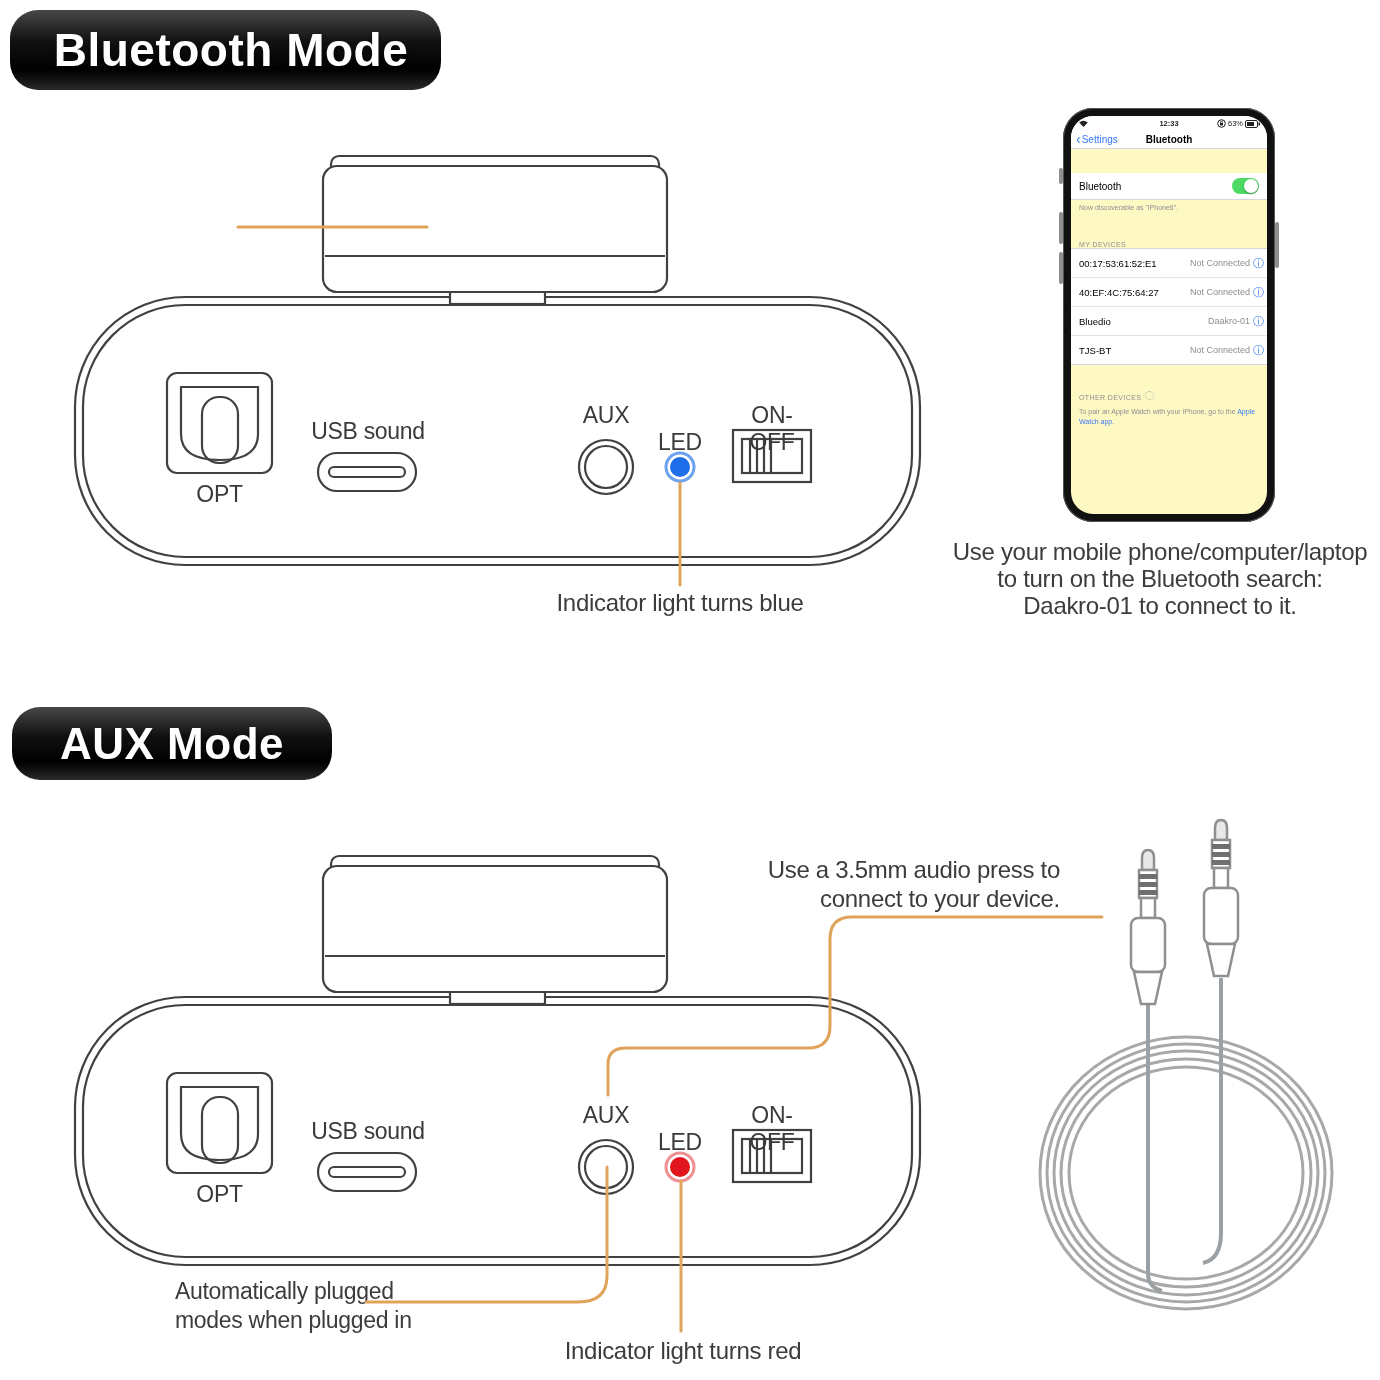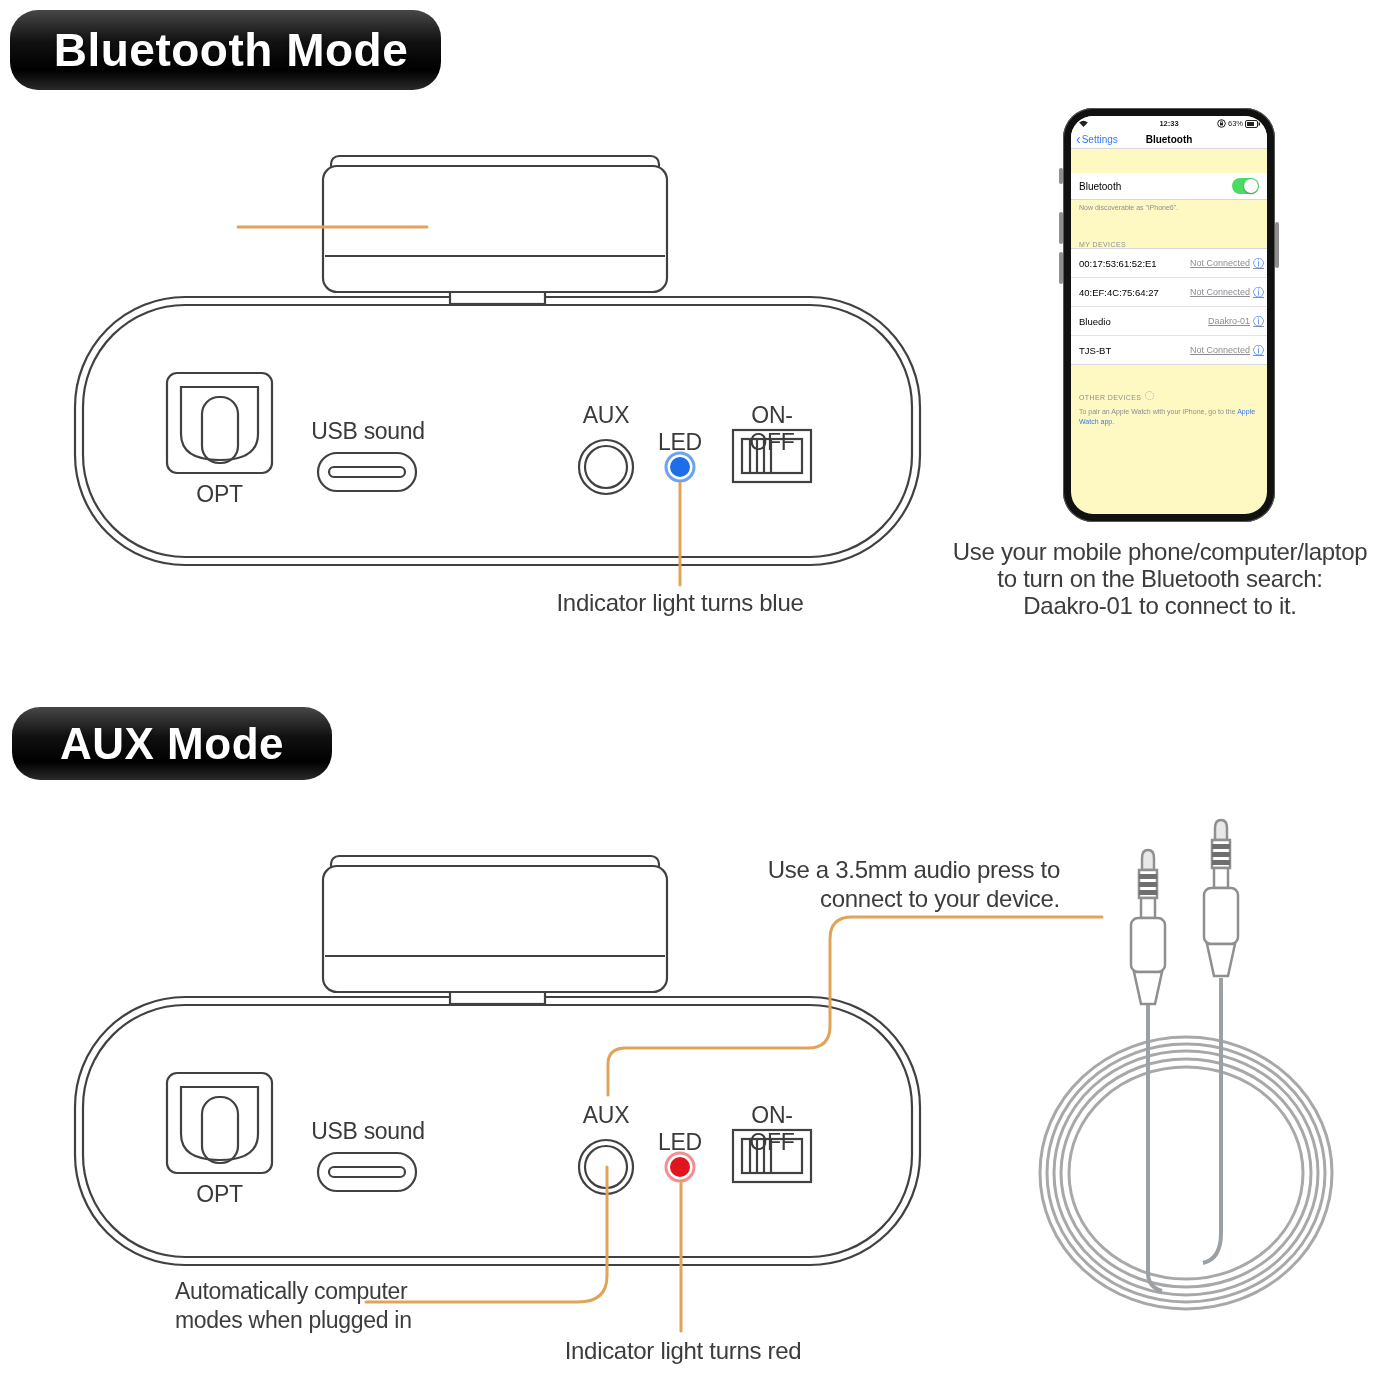--- a/index.html
+++ b/index.html
@@ -48,21 +48,21 @@
   .toggle{margin-left:auto;width:27px;height:16px;border-radius:9px;background:#4cd964;position:relative;}
   .toggle .tknob{position:absolute;right:1px;top:1px;width:14px;height:14px;border-radius:50%;
                  background:#fff;box-shadow:0 1px 2px rgba(0,0,0,.35);}
   .subnote{height:34px;font-size:7px;color:#8e8e93;padding:4px 8px 0 8px;box-sizing:border-box;}
   .sechdr{height:14px;font-size:7px;color:#8e8e93;padding:4px 8px 0 8px;box-sizing:border-box;
           letter-spacing:.4px;display:flex;align-items:flex-end;gap:4px;}
   .spinner{width:7px;height:7px;border:1px dotted #aeaeb2;border-radius:50%;margin-bottom:1px;}
   .dev-rows{background:#fff;border-top:1px solid #d7d7db;border-bottom:1px solid #d7d7db;}
   .dev-row{height:28px;display:flex;align-items:center;padding:0 3px 0 8px;font-size:9.5px;color:#000;}
   .dev-row + .dev-row{border-top:1px solid #e3e3e7;}
-  .dev-row .status{margin-left:auto;color:#8e8e93;font-size:9px;display:flex;align-items:flex-end;gap:3px;text-decoration:underline;}
+  .dev-row .status{margin-left:auto;color:#8e8e93;font-size:9px;display:flex;align-items:flex-end;gap:3px;}
   .info{color:#3478f6;font-size:11px;line-height:10px;}
   .pfooter{font-size:7px;line-height:10px;color:#8e8e93;padding:6px 8px 0 8px;width:178px;}
   .pfooter .link{color:#3478f6;}
 </style>
 </head>
 <body>
 
 <div class="canvas">
 
   <div class="badge badge1">
@@ -243,21 +243,21 @@
     <circle cx="620" cy="317" r="10" fill="#e0151d"></circle>
   </svg>
 
   <div class="dlabel" style="left:167px;top:1181px;width:105px;">OPT</div>
   <div class="dlabel" style="left:308px;top:1118px;width:120px;">USB sound</div>
   <div class="dlabel" style="left:566px;top:1102px;width:80px;">AUX</div>
   <div class="dlabel" style="left:640px;top:1129px;width:80px;">LED</div>
   <div class="dlabel" style="left:731px;top:1102px;width:82px;">ON-OFF</div>
 
   <div class="note auto-note">
-    <div>Automatically computer</div>
+    <div>Automatically plugged</div>
     <div>modes when plugged in</div>
   </div>
 
   <div class="note led-note-red">Indicator light turns red</div>
 
   <svg style="left:1020px;top:818px;" width="360" height="530" viewBox="0 0 360 530">
     <g stroke="#a8a8a8" stroke-width="3" fill="none">
       <ellipse cx="166" cy="355" rx="146" ry="136"></ellipse>
       <ellipse cx="166" cy="355" rx="139" ry="129"></ellipse>
       <ellipse cx="166" cy="355" rx="132" ry="122"></ellipse>

